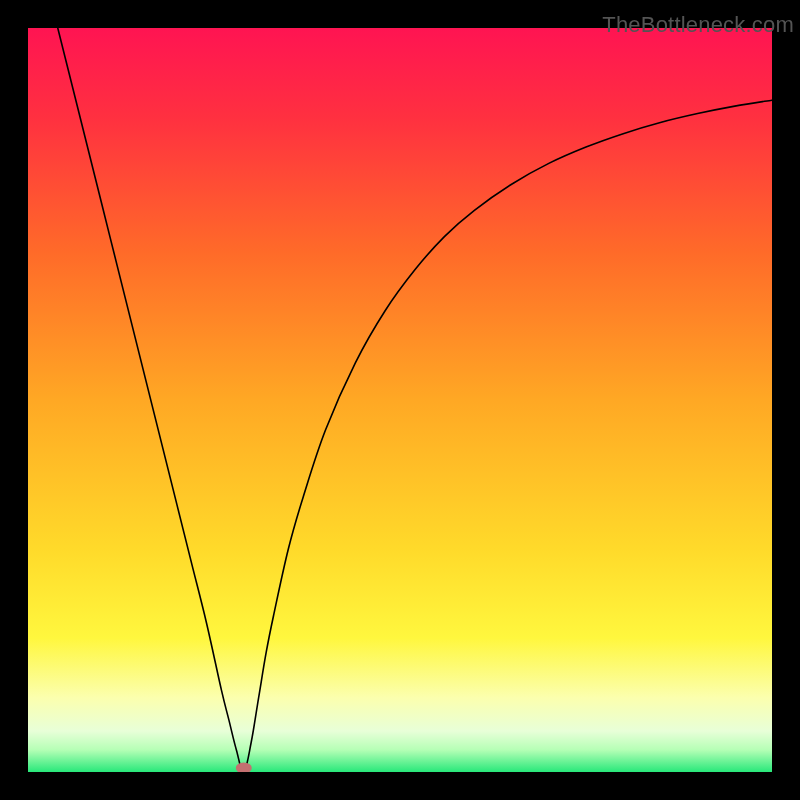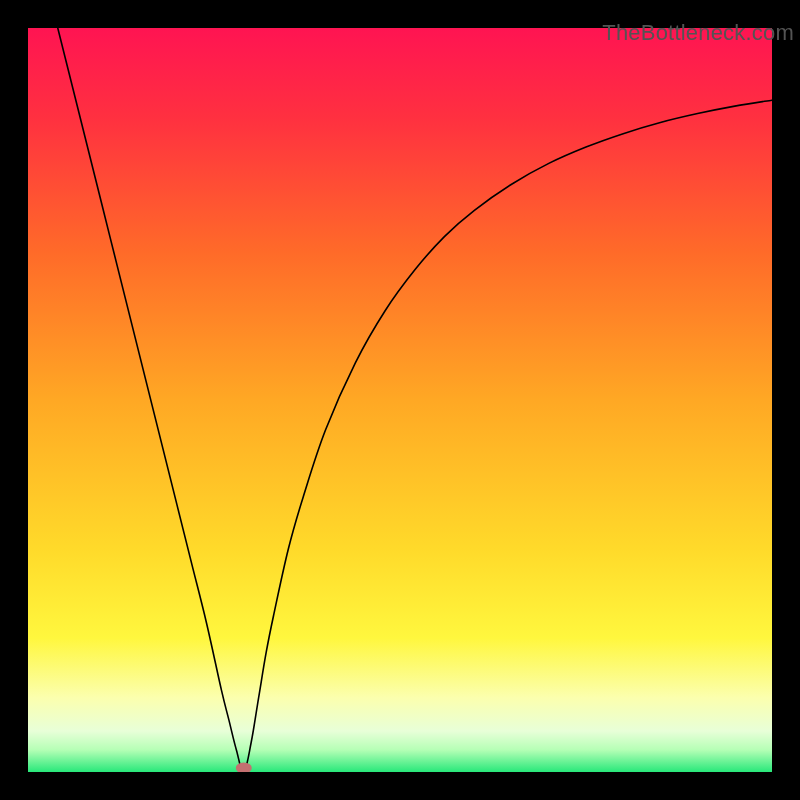--- a/index.html
+++ b/index.html
@@ -19,21 +19,21 @@
   .plot-area {
     position: absolute;
     left: 28px;
     top: 28px;
     width: 744px;
     height: 744px;
     overflow: hidden;
   }
   .watermark {
     position: absolute;
-    top: 20px;
+    top: 12px;
     right: 6px;
     font-family: Arial, Helvetica, sans-serif;
     font-size: 22px;
     color: #545454;
     font-weight: 500;
     letter-spacing: 0.2px;
     z-index: 10;
   }
   svg {
     display: block;

